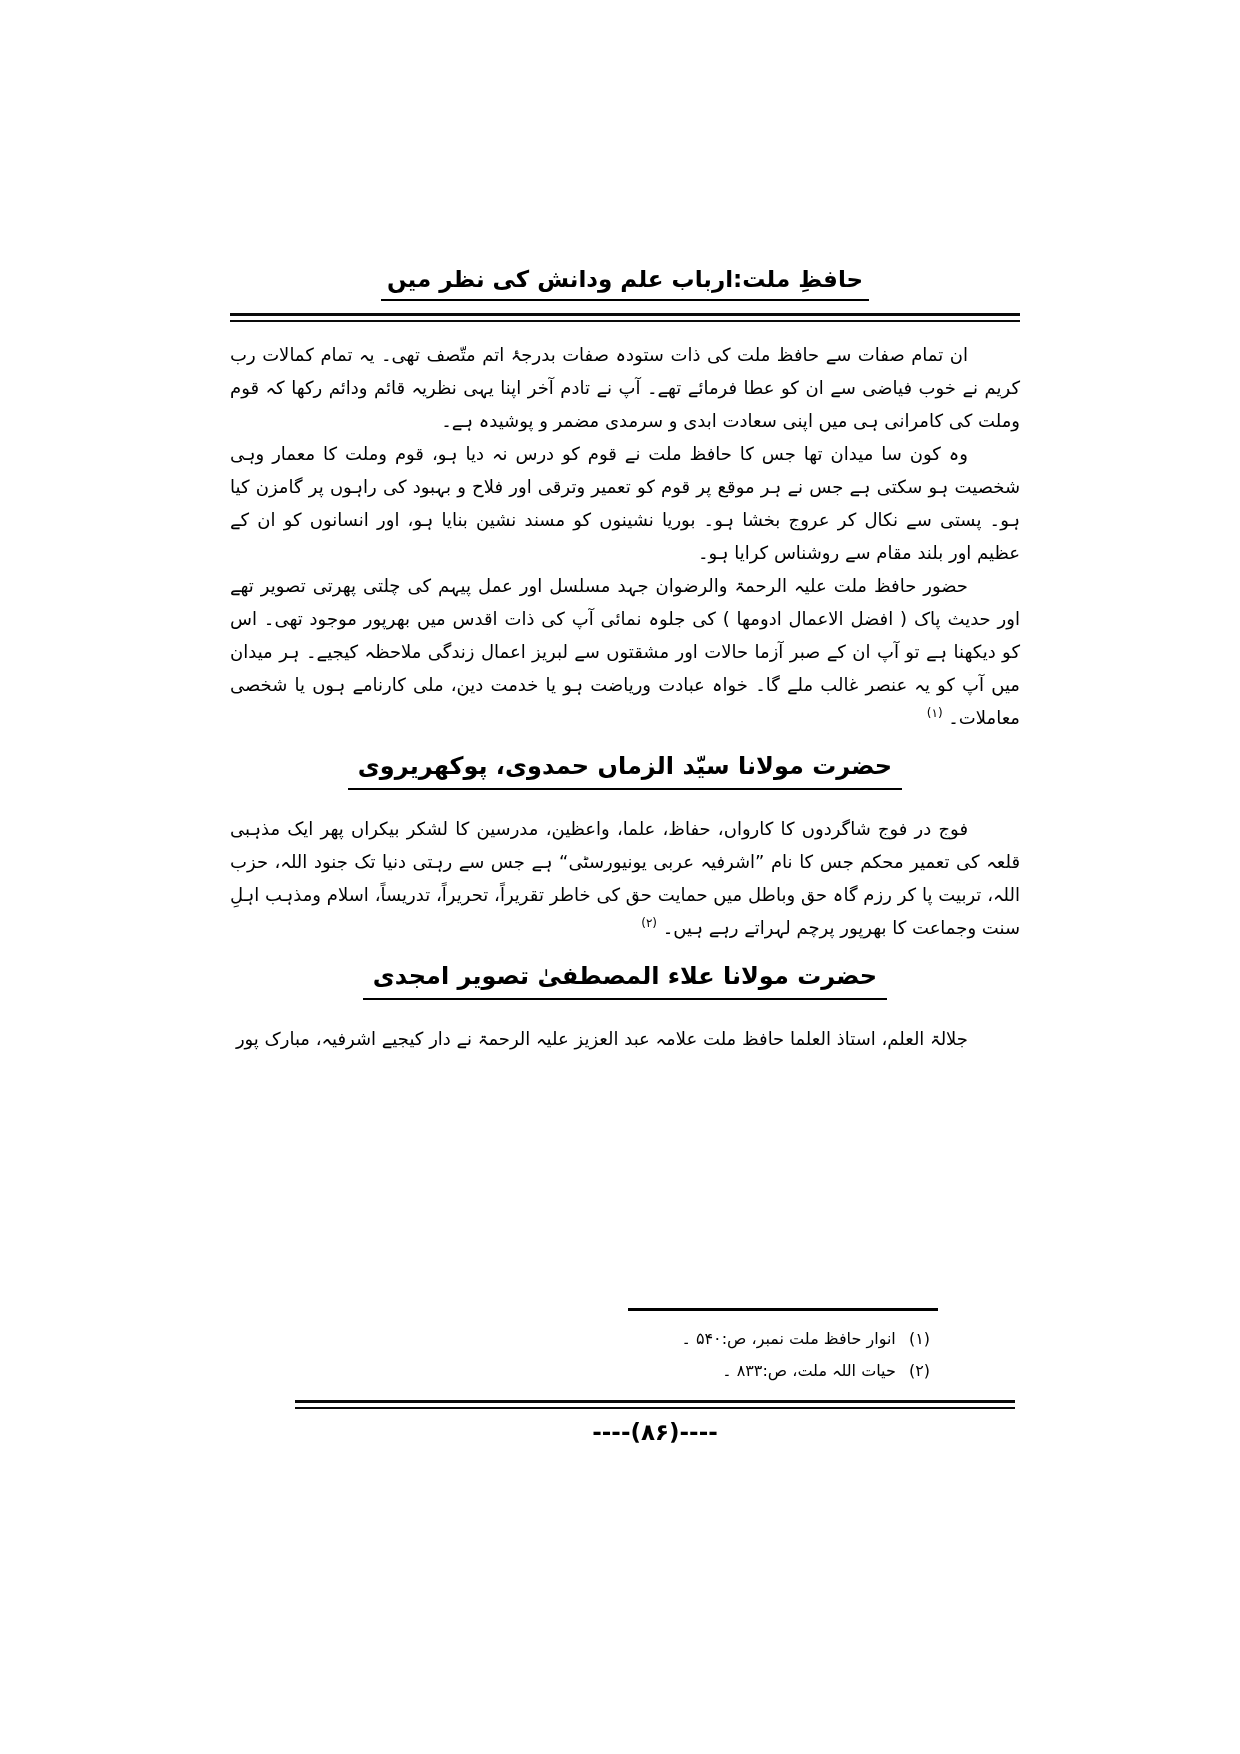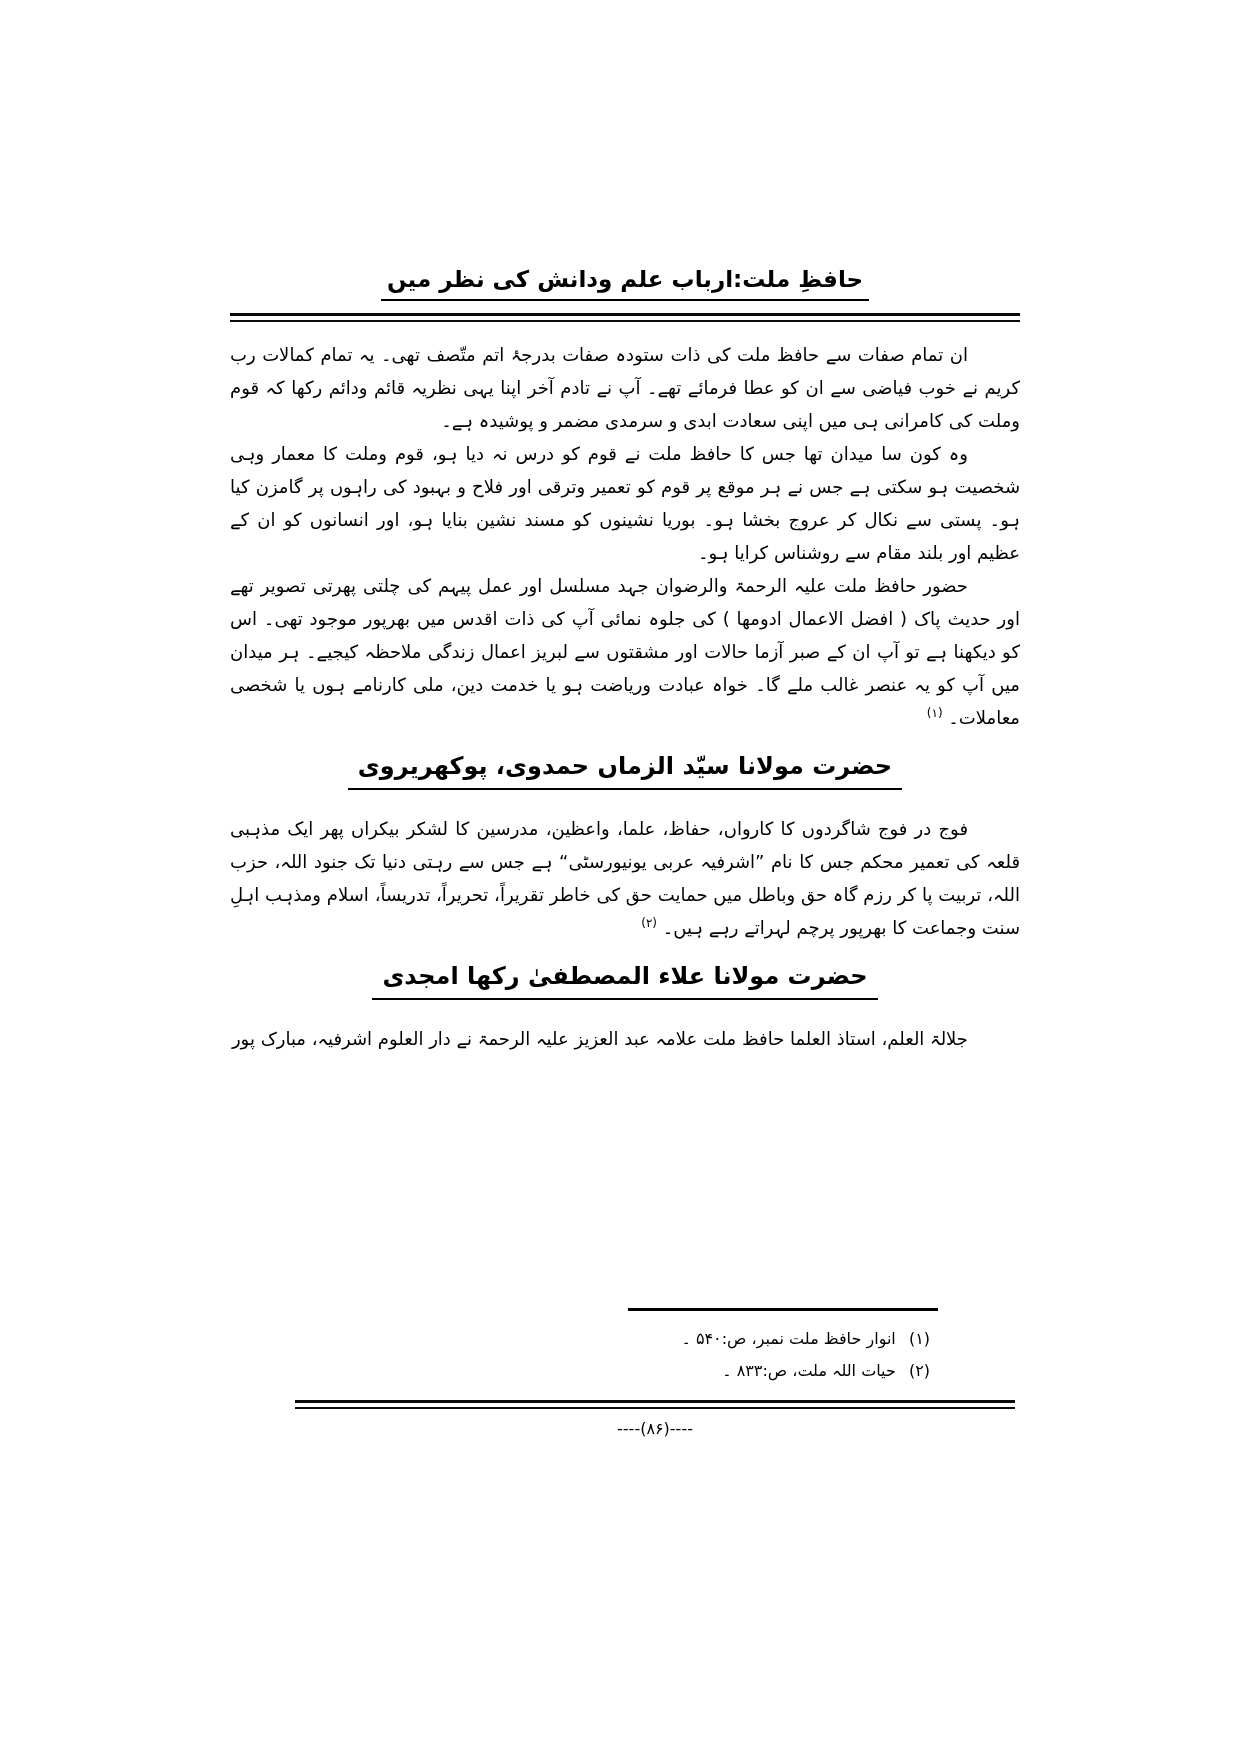--- a/index.html
+++ b/index.html
@@ -95,22 +95,22 @@
     right: 225px;
     left: 295px;
   }
   .footer-rule {
     height: 4px;
     border-top: 3px solid #0a0a0a;
     border-bottom: 2px solid #0a0a0a;
   }
   .page-number {
     text-align: center;
-    font-size: 16px;
-    font-weight: normal;
+    font-size: 23px;
+    font-weight: bold;
     margin-top: 10px;
     direction: ltr;
     letter-spacing: 1px;
   }
 </style>
 </head>
 <body>
 
 <div class="page">
 
@@ -138,25 +138,25 @@
     <div class="section-heading">
       <span class="underlined">حضرت مولانا سیّد الزماں حمدوی، پوکھریروی</span>
     </div>
 
     <p class="para">
       <span>فوج در فوج شاگردوں کا کارواں، حفاظ، علما، واعظین، مدرسین کا لشکر بیکراں پھر ایک مذہبی قلعہ کی تعمیر محکم جس کا نام ”اشرفیہ عربی یونیورسٹی“ ہے جس سے رہتی دنیا تک جنود اللہ، حزب اللہ، تربیت پا کر رزم گاہ حق وباطل میں حمایت حق کی خاطر تقریراً، تحریراً، تدریساً، اسلام ومذہب اہلِ سنت وجماعت کا بھرپور پرچم لہراتے رہے ہیں۔</span>
       <sup class="fn-marker">(۲)</sup>
     </p>
 
     <div class="section-heading">
-      <span class="underlined">حضرت مولانا علاء المصطفیٰ رکھا امجدی</span>
+      <span class="underlined">حضرت مولانا علاء المصطفیٰ تصویر امجدی</span>
     </div>
 
     <p class="para">
-      <span>جلالۃ العلم، استاذ العلما حافظ ملت علامہ عبد العزیز علیہ الرحمۃ نے دار العلوم اشرفیہ، مبارک پور</span>
+      <span>جلالۃ العلم، استاذ العلما حافظ ملت علامہ عبد العزیز علیہ الرحمۃ نے دار کیجیے اشرفیہ، مبارک پور</span>
     </p>
 
   </div>
 
   <div class="footnote-block">
     <div class="footnote-separator"></div>
     <p class="footnote-line">
       <span class="fn-ref">(۱)</span>
       <span>انوار حافظ ملت نمبر، ص:۵۴۰ ۔</span>
     </p>

